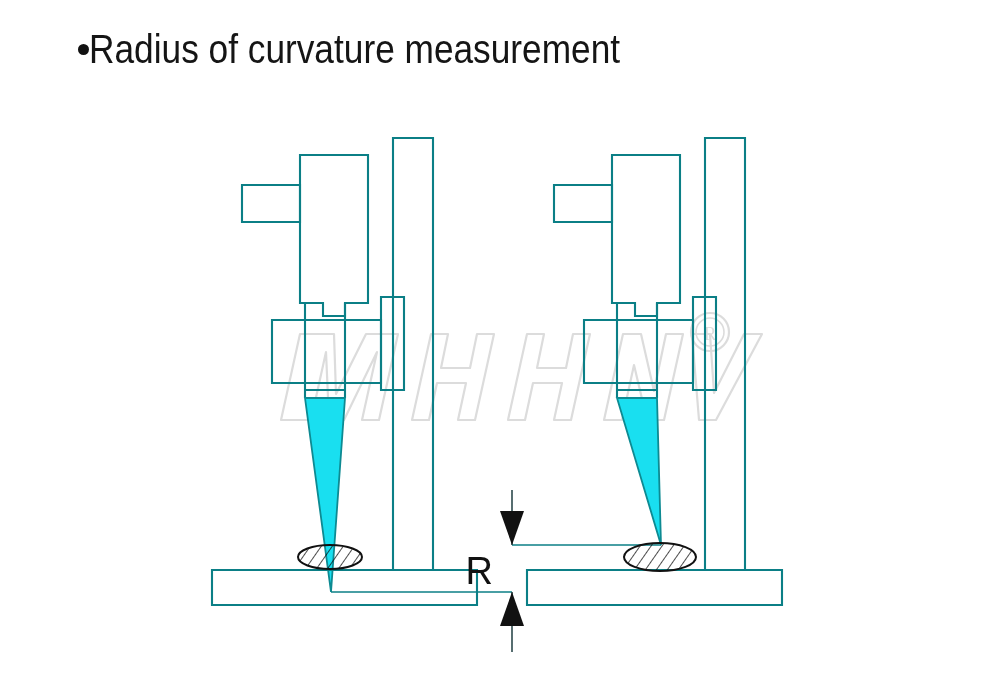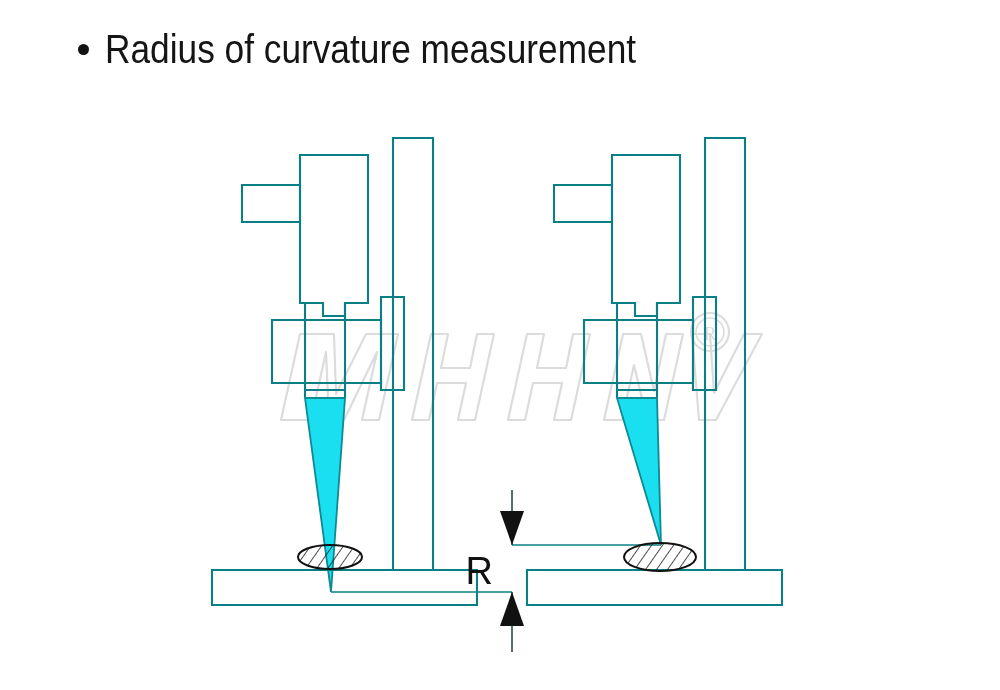--- a/index.html
+++ b/index.html
@@ -19,21 +19,21 @@
     width: 1000px;
     height: 690px;
     background: #ffffff;
   }
   #title-row {
     position: absolute;
     left: 78px;
     top: 26px;
     display: flex;
     align-items: center;
-    gap: 16px;
+    gap: 0;
     white-space: nowrap;
   }
   #title-bullet {
     width: 11px;
     height: 11px;
     border-radius: 50%;
     background: #111111;
     flex: none;
   }
   #title-text {

